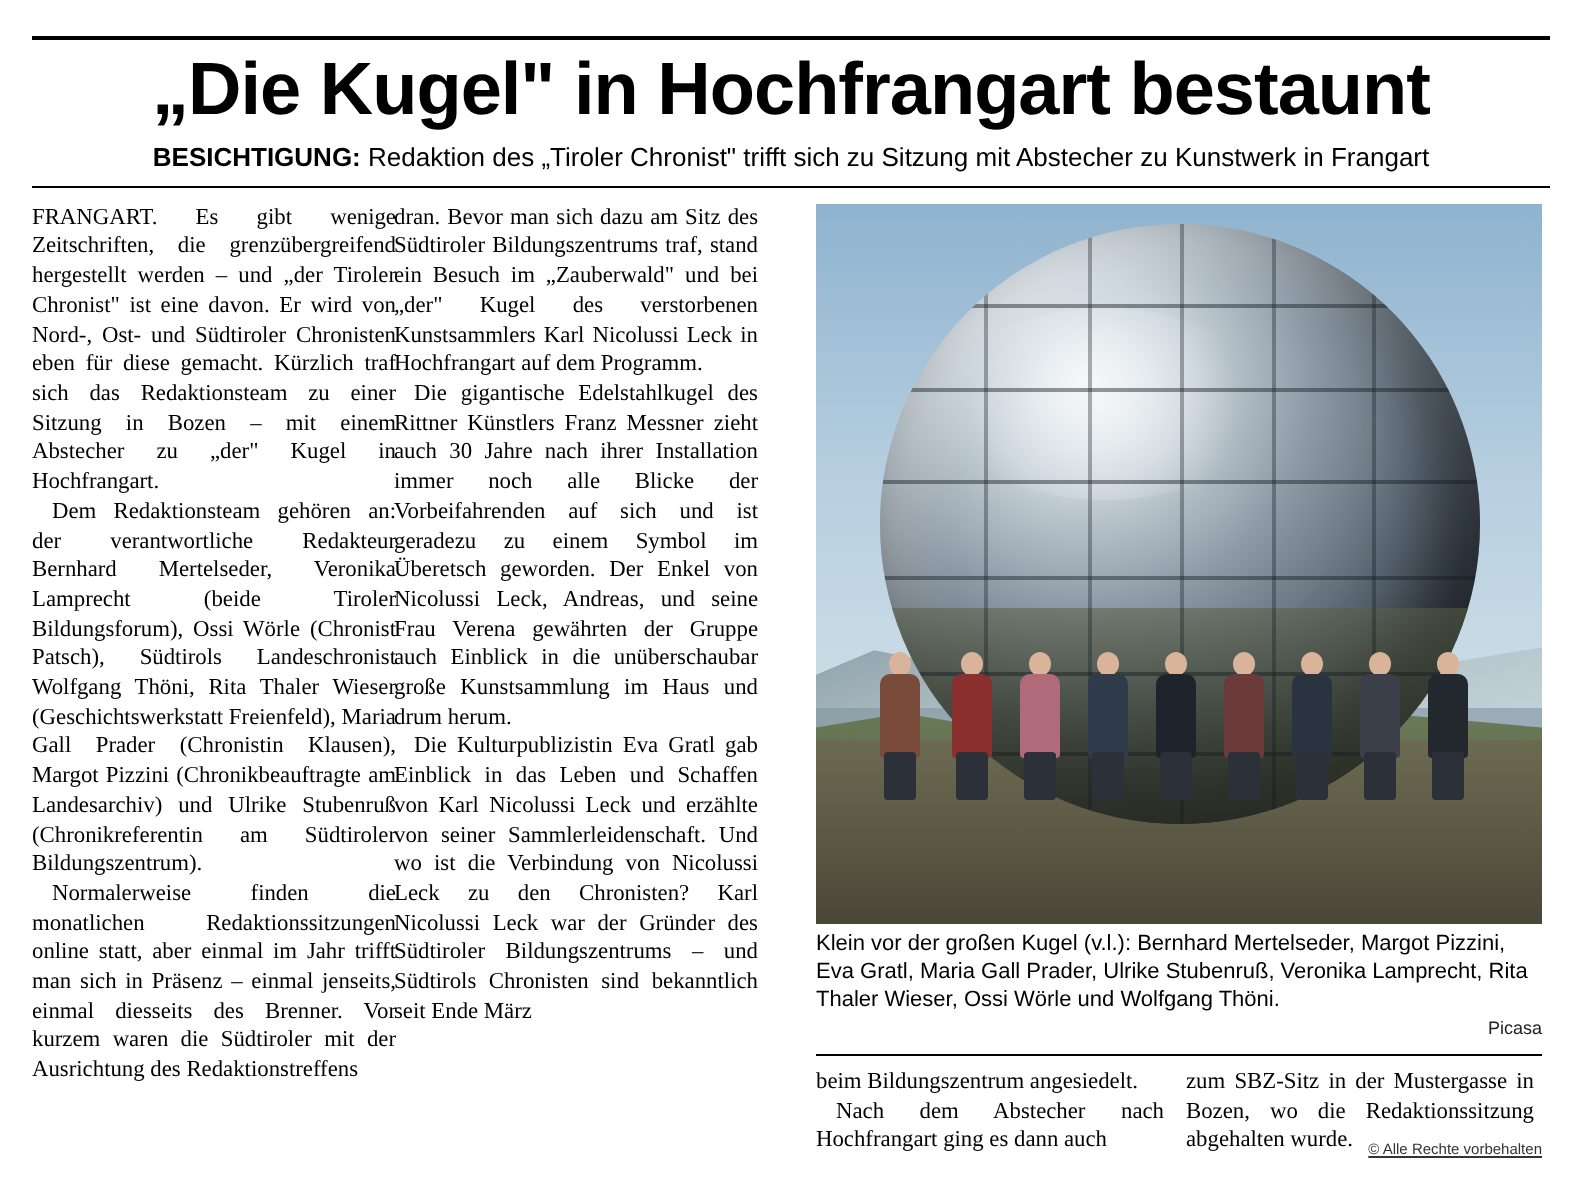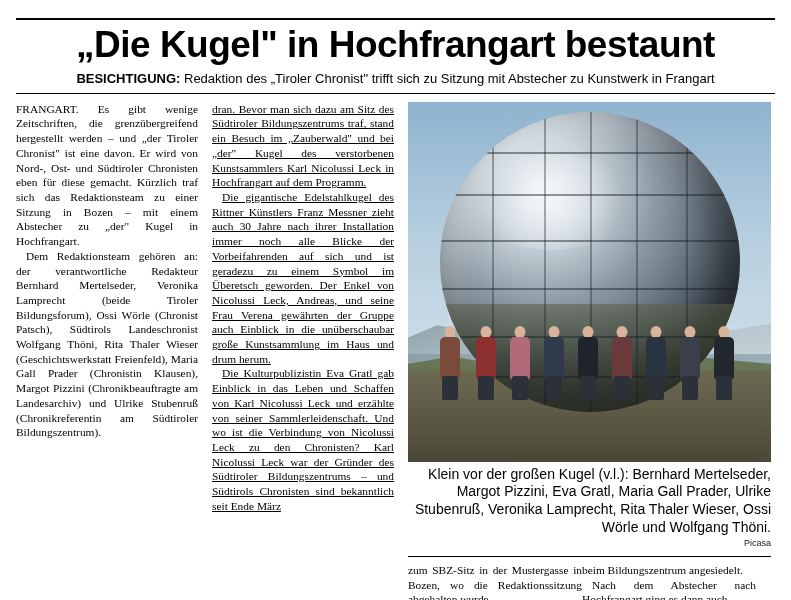--- a/index.html
+++ b/index.html
@@ -67,21 +67,21 @@
     hyphens: auto;
   }
   .col p {
     margin: 0;
     text-indent: 10px;
   }
   .col p.first {
     text-indent: 0;
   }
   .col1 { left: 0px;   width: 182px; }
-  .col2 { left: 196px; width: 182px; text-decoration: underline; }
+  .col2 { left: 181px; width: 182px; }
   .col3 { left: 392px; width: 363px; }
 
   .photo-wrap {
     position: relative;
     width: 363px;
     height: 360px;
     overflow: hidden;
     background: #8fa7b8;
     margin-bottom: 4px;
   }
@@ -200,23 +200,23 @@
     left: 50%;
     transform: translateX(-50%);
     bottom: 0;
     width: 16px;
     height: 24px;
     background: #2c3038;
     border-radius: 2px;
   }
   .caption {
     font-family: "Liberation Sans", sans-serif;
-    font-size: 14px;
+    font-size: 11px;
     line-height: 1.26;
-    text-align: right;
+    text-align: left;
     margin: 0 0 2px 0;
   }
   .credit {
     font-family: "Liberation Sans", sans-serif;
     font-size: 9px;
     text-align: right;
     margin: 0 0 6px 0;
     color: #222;
   }
   .hr-thin {
@@ -262,20 +262,21 @@
     <span class="kicker">BESICHTIGUNG:</span><span> Redaktion des „Tiroler Chronist" trifft sich zu Sitzung mit Abstecher zu Kunstwerk in Frangart</span>
   </div>
 
   <div class="rule-mid"></div>
 
   <div class="content">
 
     <div class="col col1">
       <p class="first">FRANGART. Es gibt wenige Zeitschriften, die grenzübergreifend hergestellt werden – und „der Tiroler Chronist" ist eine davon. Er wird von Nord-, Ost- und Südtiroler Chronisten eben für diese gemacht. Kürzlich traf sich das Redaktionsteam zu einer Sitzung in Bozen – mit einem Abstecher zu „der" Kugel in Hochfrangart.</p>
       <p>Dem Redaktionsteam gehören an: der verantwortliche Redakteur Bernhard Mertelseder, Veronika Lamprecht (beide Tiroler Bildungsforum), Ossi Wörle (Chronist Patsch), Südtirols Landeschronist Wolfgang Thöni, Rita Thaler Wieser (Geschichtswerkstatt Freienfeld), Maria Gall Prader (Chronistin Klausen), Margot Pizzini (Chronikbeauftragte am Landesarchiv) und Ulrike Stubenruß (Chronikreferentin am Südtiroler Bildungszentrum).</p>
+      <p>Normalerweise finden die monatlichen Redaktionssitzungen online statt, aber einmal im Jahr trifft man sich in Präsenz – einmal jenseits, einmal diesseits des Brenner. Vor kurzem waren die Südtiroler mit der Ausrichtung des Redaktionstreffens</p>
     </div>
 
     <div class="col col2">
       <p class="first">dran. Bevor man sich dazu am Sitz des Südtiroler Bildungszentrums traf, stand ein Besuch im „Zauberwald" und bei „der" Kugel des verstorbenen Kunstsammlers Karl Nicolussi Leck in Hochfrangart auf dem Programm.</p>
       <p>Die gigantische Edelstahlkugel des Rittner Künstlers Franz Messner zieht auch 30 Jahre nach ihrer Installation immer noch alle Blicke der Vorbeifahrenden auf sich und ist geradezu zu einem Symbol im Überetsch geworden. Der Enkel von Nicolussi Leck, Andreas, und seine Frau Verena gewährten der Gruppe auch Einblick in die unüberschaubar große Kunstsammlung im Haus und drum herum.</p>
       <p>Die Kulturpublizistin Eva Gratl gab Einblick in das Leben und Schaffen von Karl Nicolussi Leck und erzählte von seiner Sammlerleidenschaft. Und wo ist die Verbindung von Nicolussi Leck zu den Chronisten? Karl Nicolussi Leck war der Gründer des Südtiroler Bildungszentrums – und Südtirols Chronisten sind bekanntlich seit Ende März</p>
     </div>
 
     <div class="col col3">
 
@@ -350,25 +351,25 @@
           </div>
         </div>
       </div>
 
       <div class="caption">Klein vor der großen Kugel (v.l.): Bernhard Mertelseder, Margot Pizzini, Eva Gratl, Maria Gall Prader, Ulrike Stubenruß, Veronika Lamprecht, Rita Thaler Wieser, Ossi Wörle und Wolfgang Thöni.</div>
       <div class="credit">Picasa</div>
 
       <div class="hr-thin"></div>
 
       <div class="bottom-cols">
-        <div class="bcol">
-          <p class="first">zum SBZ-Sitz in der Mustergasse in Bozen, wo die Redaktionssitzung abgehalten wurde.</p>
-        </div><div class="bcol left">
+        <div class="bcol left">
           <p class="first">beim Bildungszentrum angesiedelt.</p>
           <p>Nach dem Abstecher nach Hochfrangart ging es dann auch</p>
+        </div><div class="bcol">
+          <p class="first">zum SBZ-Sitz in der Mustergasse in Bozen, wo die Redaktionssitzung abgehalten wurde.</p>
         </div>
         <div class="rights">© Alle Rechte vorbehalten</div>
       </div>
 
     </div>
 
   </div>
 </div>
 
 </body></html>

